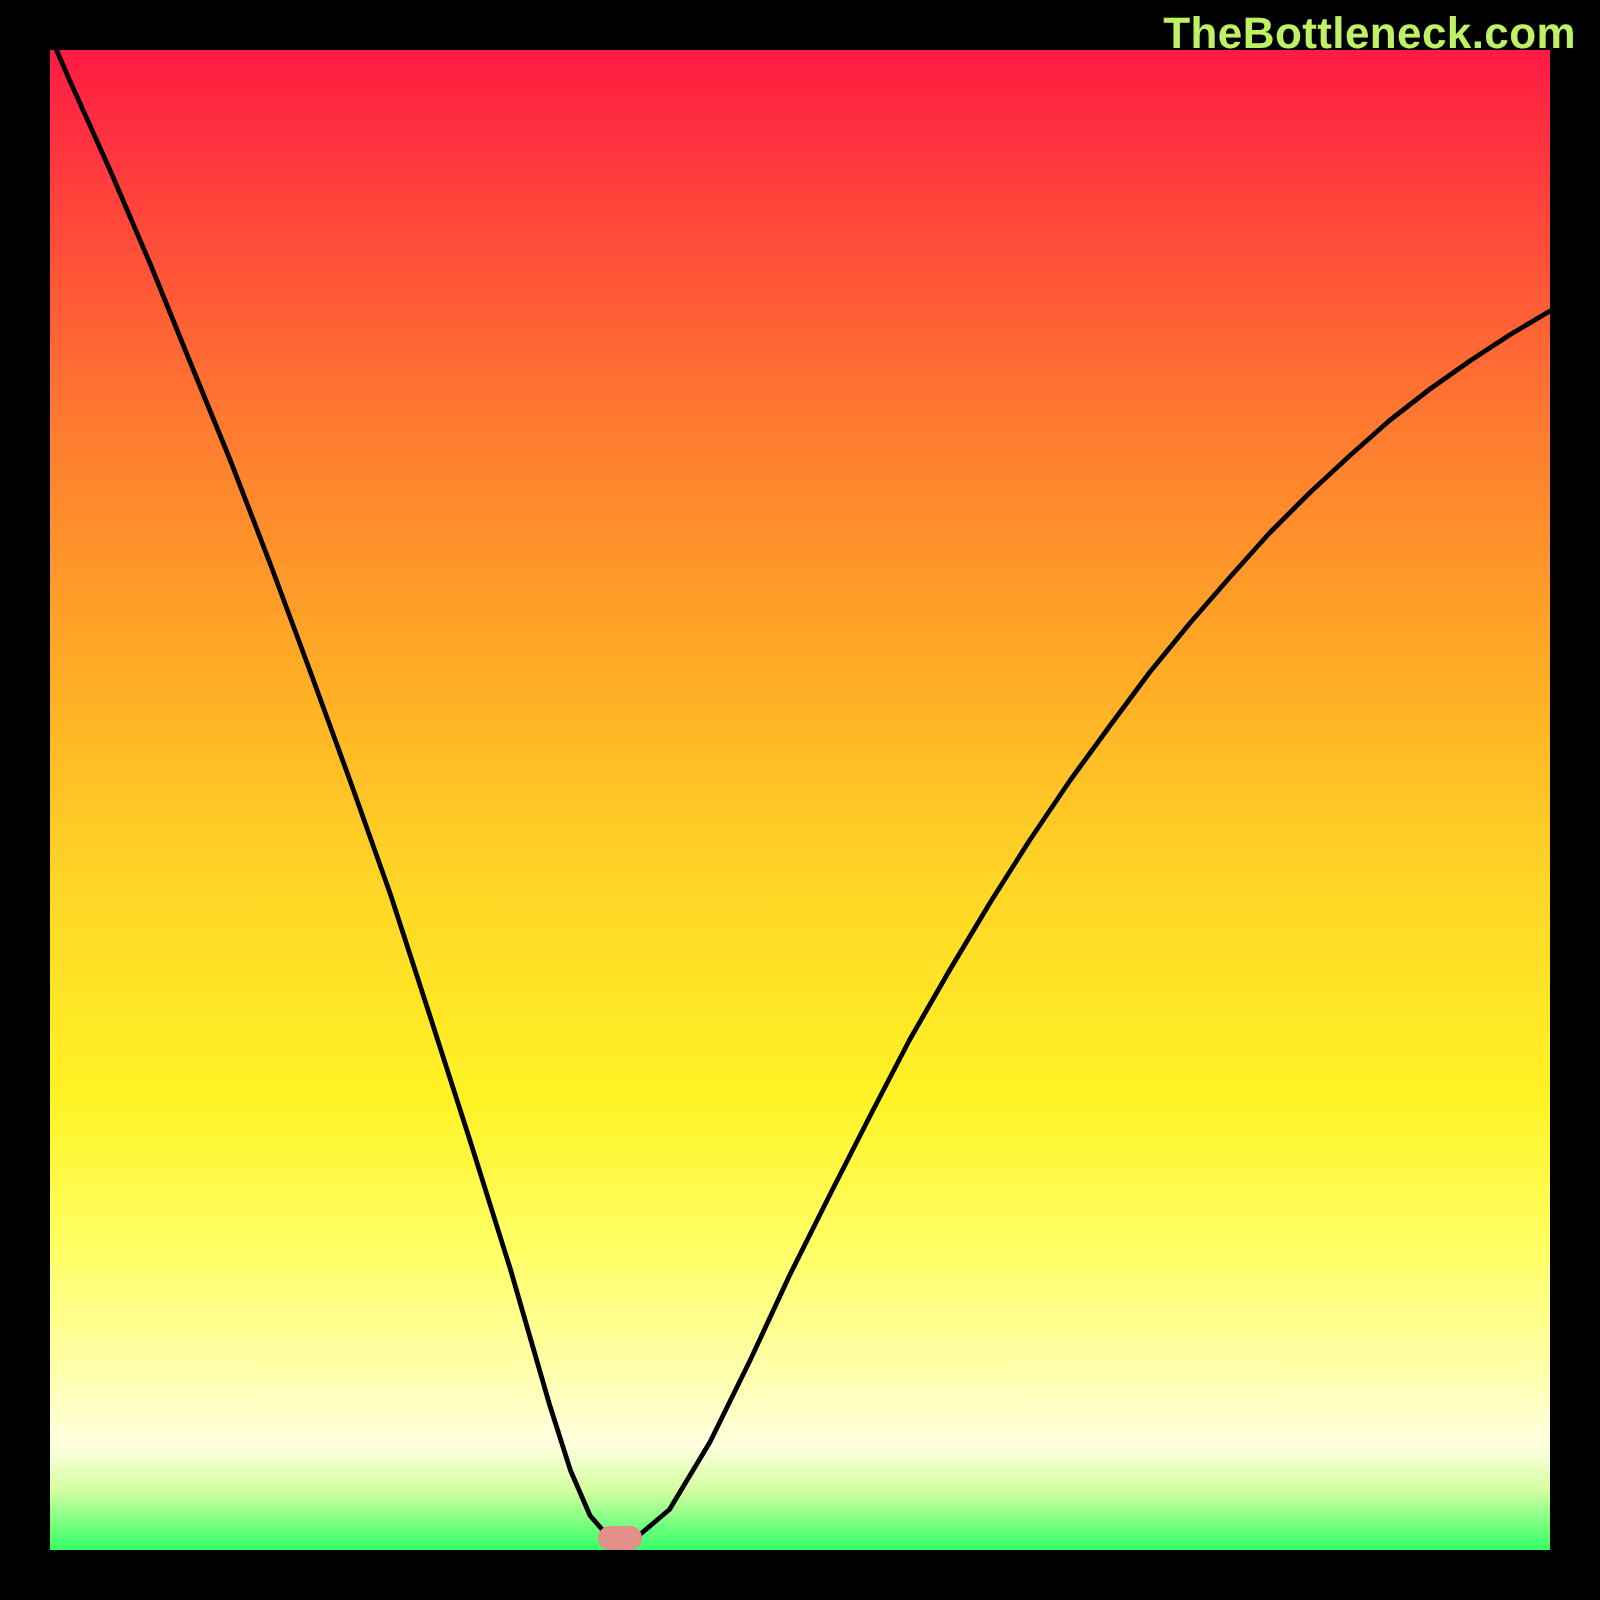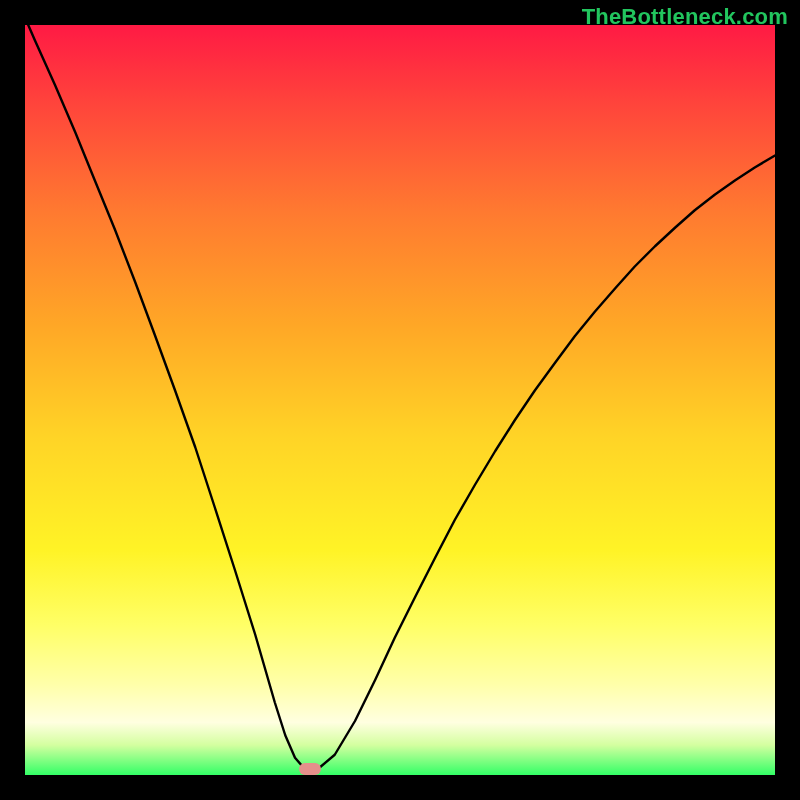--- a/index.html
+++ b/index.html
@@ -10,21 +10,21 @@
     background: #000000;
     overflow: hidden;
   }
   .watermark {
     position: absolute;
     top: 4px;
     right: 12px;
     font-family: Arial, Helvetica, sans-serif;
     font-size: 22px;
     font-weight: bold;
-    color: #22c55e;
+    color: #bef264;
     letter-spacing: 0.2px;
     z-index: 10;
   }
   .plot-area {
     position: absolute;
     left: 25px;
     top: 25px;
     width: 750px;
     height: 750px;
     background: linear-gradient(to bottom,

